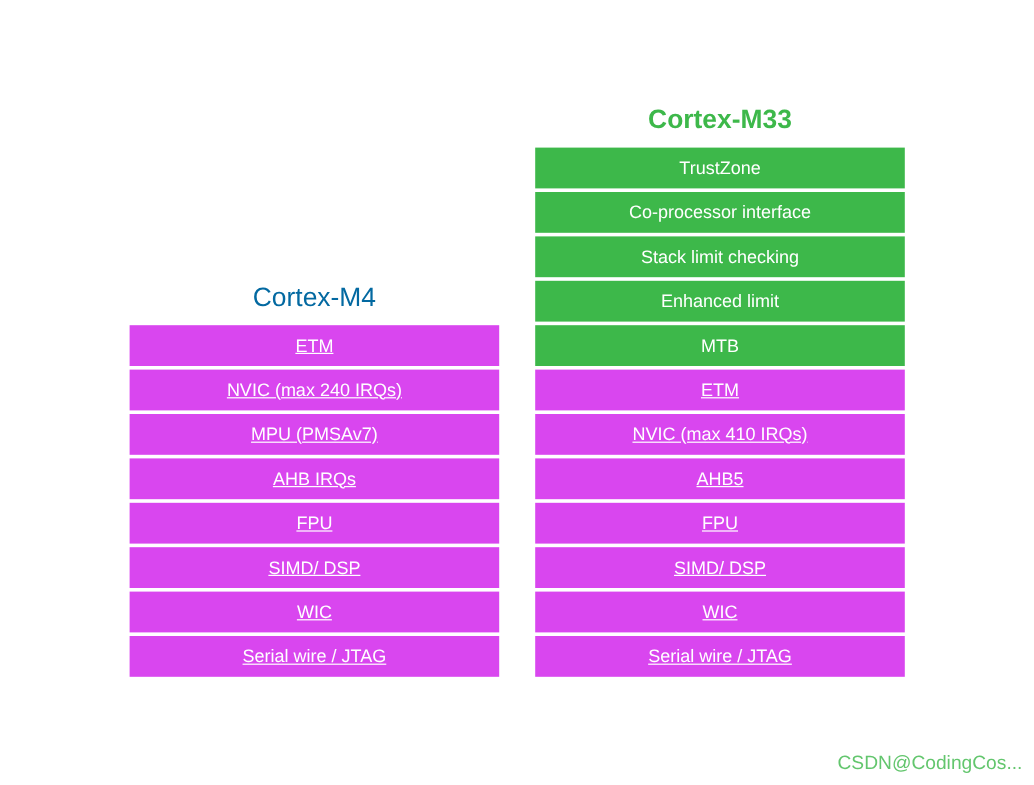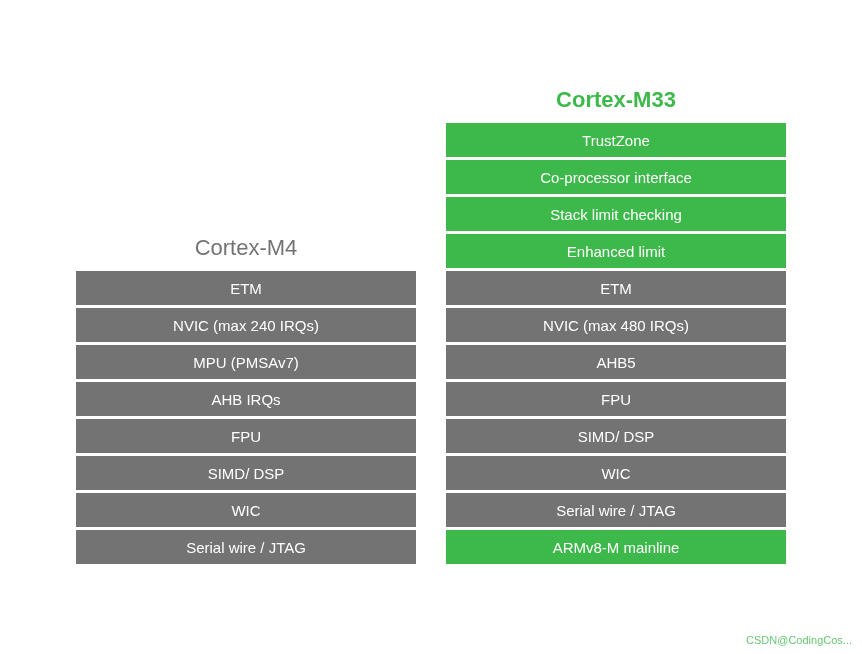--- a/index.html
+++ b/index.html
@@ -18,32 +18,32 @@
     .container {
       display: flex;
       gap: 30px;
       align-items: flex-end;
       padding: 20px 40px;
     }
 
     .column {
       display: flex;
       flex-direction: column;
-      width: 340px;
+      width: 308px;
     }
 
     .column-title {
       font-size: 22px;
       font-weight: normal;
       margin-bottom: 10px;
       text-align: center;
     }
 
     .title-gray {
-      color: #737373;
+      color: #0369a1;
     }
 
     .title-green {
       color: #3db84a;
       font-weight: bold;
     }
 
     .feature-row {
       display: flex;
       align-items: center;
@@ -51,32 +51,33 @@
       color: #ffffff;
       font-size: 15px;
       font-weight: normal;
       text-align: center;
       padding: 7px 10px;
       margin-bottom: 3px;
       min-height: 34px;
     }
 
     .blue-row {
-      background-color: #737373;
+      background-color: #d946ef;
+      text-decoration: underline;
     }
 
     .green-row {
       background-color: #3db84a;
     }
 
     .watermark {
       position: absolute;
       bottom: 8px;
       right: 10px;
-      font-size: 11px;
+      font-size: 16px;
       color: #3db84a;
       opacity: 0.8;
     }
   </style>
 </head>
 <body>
 
 <div class="container">
 
   <div class="column">
@@ -93,26 +94,26 @@
       </div>
   </div>
 
   <div class="column">
     <div class="column-title title-green">Cortex-M33</div>
     <div id="right-rows">
         <div class="feature-row green-row">TrustZone</div>
         <div class="feature-row green-row">Co-processor interface</div>
         <div class="feature-row green-row">Stack limit checking</div>
         <div class="feature-row green-row">Enhanced limit</div>
+        <div class="feature-row green-row">MTB</div>
         <div class="feature-row blue-row">ETM</div>
-        <div class="feature-row blue-row">NVIC (max 480 IRQs)</div>
+        <div class="feature-row blue-row">NVIC (max 410 IRQs)</div>
         <div class="feature-row blue-row">AHB5</div>
         <div class="feature-row blue-row">FPU</div>
         <div class="feature-row blue-row">SIMD/ DSP</div>
         <div class="feature-row blue-row">WIC</div>
         <div class="feature-row blue-row">Serial wire / JTAG</div>
-        <div class="feature-row green-row">ARMv8-M mainline</div>
       </div>
   </div>
 
 </div>
 
 <div class="watermark">CSDN@CodingCos...</div>
 
 </body></html>

